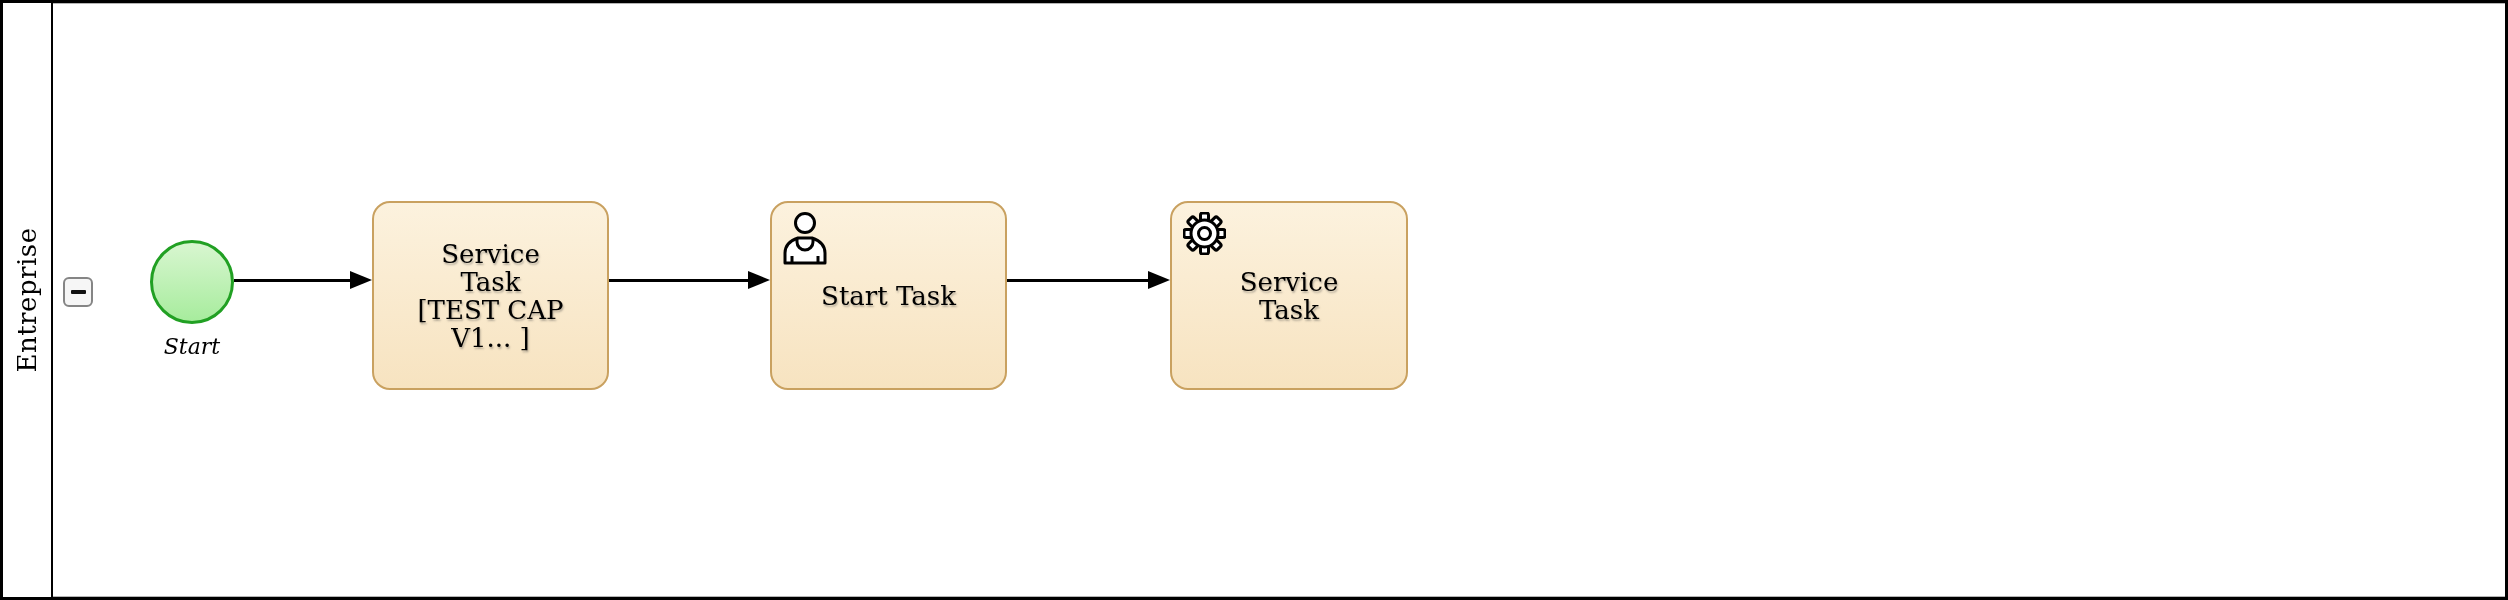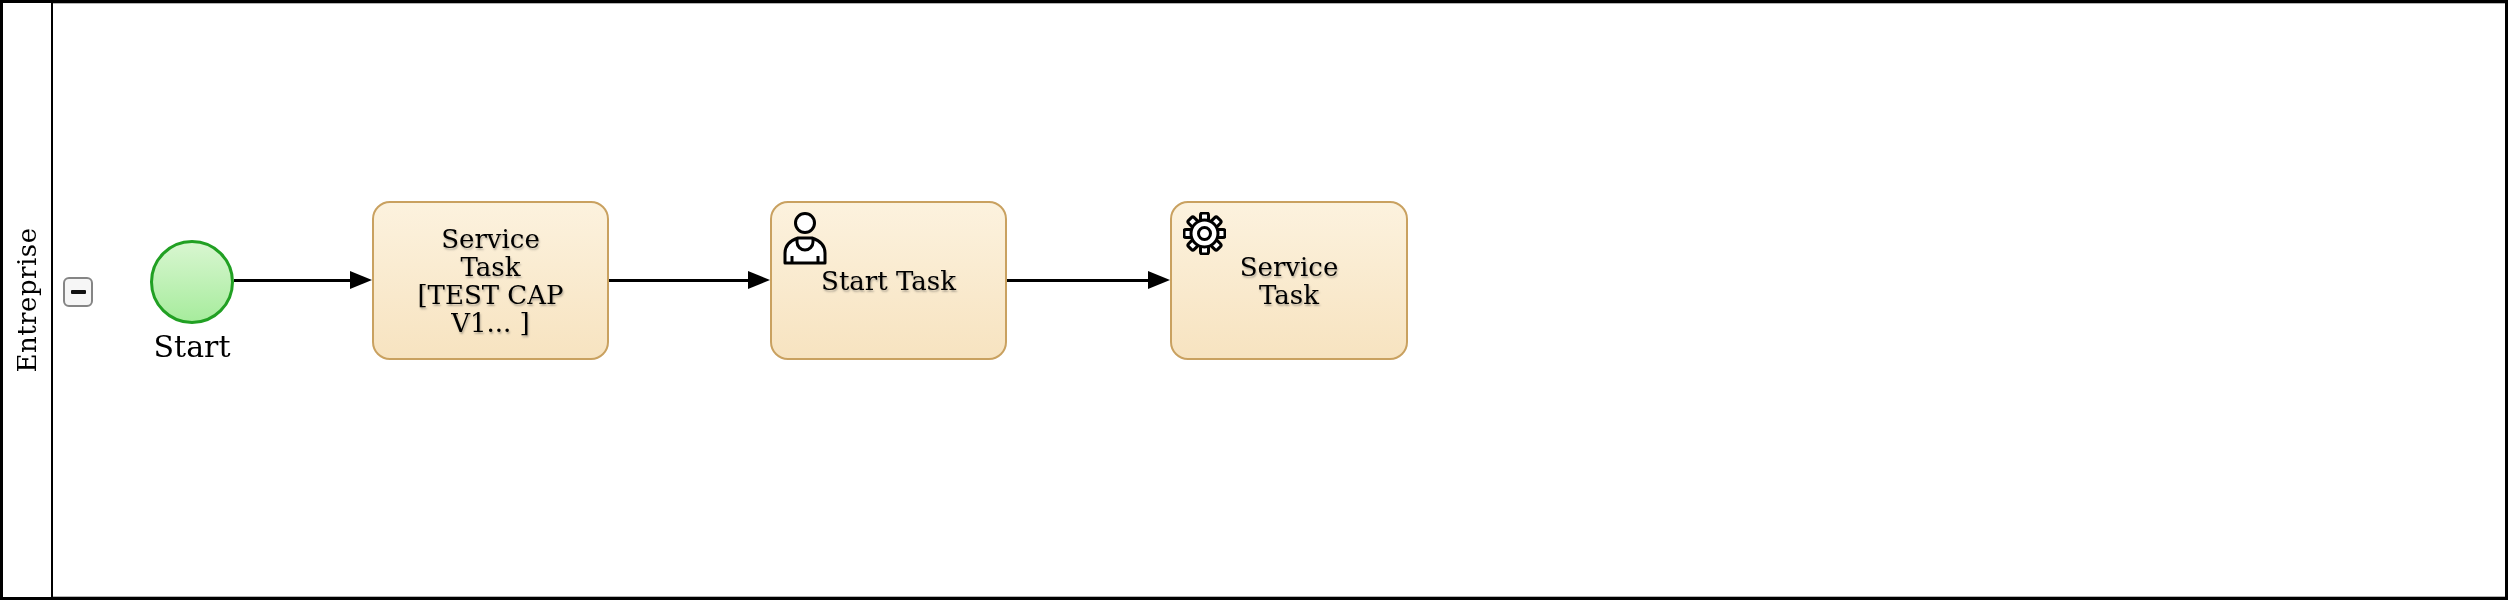--- a/index.html
+++ b/index.html
@@ -58,24 +58,24 @@
   }
   .start-event{
     position:absolute;left:150px;top:240px;width:84px;height:84px;
     box-sizing:border-box;
     border:3px solid var(--event-border);
     border-radius:50%;
     background:linear-gradient(180deg,var(--event-fill-top) 0%,var(--event-fill-bottom) 100%);
   }
   .start-label{
     position:absolute;left:120px;top:332px;width:144px;
-    text-align:center;font-size:30px;line-height:30px;
+    text-align:center;font-size:22px;line-height:30px;font-style:italic;
   }
   .task{
-    position:absolute;top:201px;height:159px;width:237px;
+    position:absolute;top:201px;height:189px;width:237px;
     box-sizing:border-box;
     border:2.5px solid var(--task-border);
     border-radius:18px;
     background:linear-gradient(180deg,var(--task-fill-top) 0%,var(--task-fill-bottom) 100%);
     display:flex;align-items:center;justify-content:center;
   }
   .task-1{left:372px;}
   .task-2{left:770px;}
   .task-3{left:1170px;width:238px;}
   .task-label{

